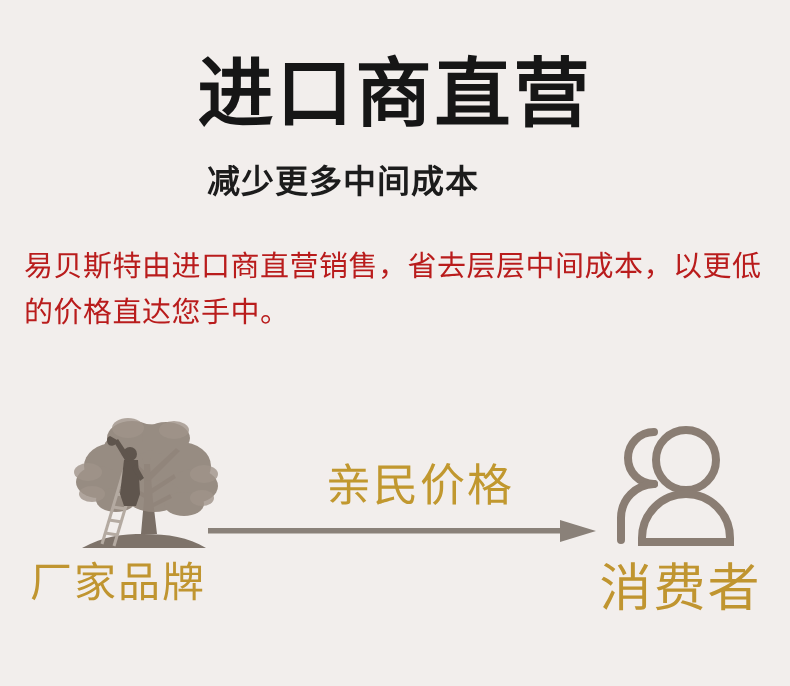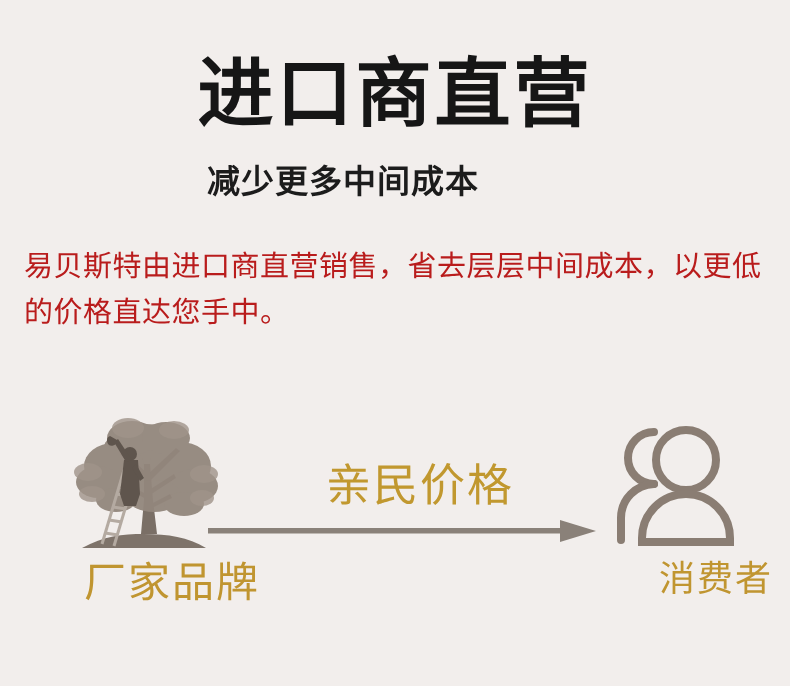--- a/index.html
+++ b/index.html
@@ -121,37 +121,37 @@
     height: 130px;
   }
   .people-art svg { display: block; width: 124px; height: 130px; }
 
   
   .caption-left {
     position: absolute;
     left: 30px;
     top: 558px;
     width: 230px;
-    text-align: right;
+    text-align: left;
     font-family: "Liberation Serif", "DejaVu Serif", serif;
     font-size: 42px;
     line-height: 1.2;
     color: #c09530;
     letter-spacing: 2px;
     white-space: nowrap;
   }
 
   .caption-right {
     position: absolute;
     left: 588px;
     top: 558px;
     width: 185px;
-    text-align: right;
-    font-family: "Liberation Serif", "DejaVu Serif", serif;
-    font-size: 36px;
+    text-align: center;
+    font-family: "Liberation Serif", "DejaVu Serif", serif;
+    font-size: 52px;
     line-height: 1.2;
     color: #c09530;
     letter-spacing: 2px;
     white-space: nowrap;
   }
 </style>
 </head>
 <body>
 
 <div class="page">

